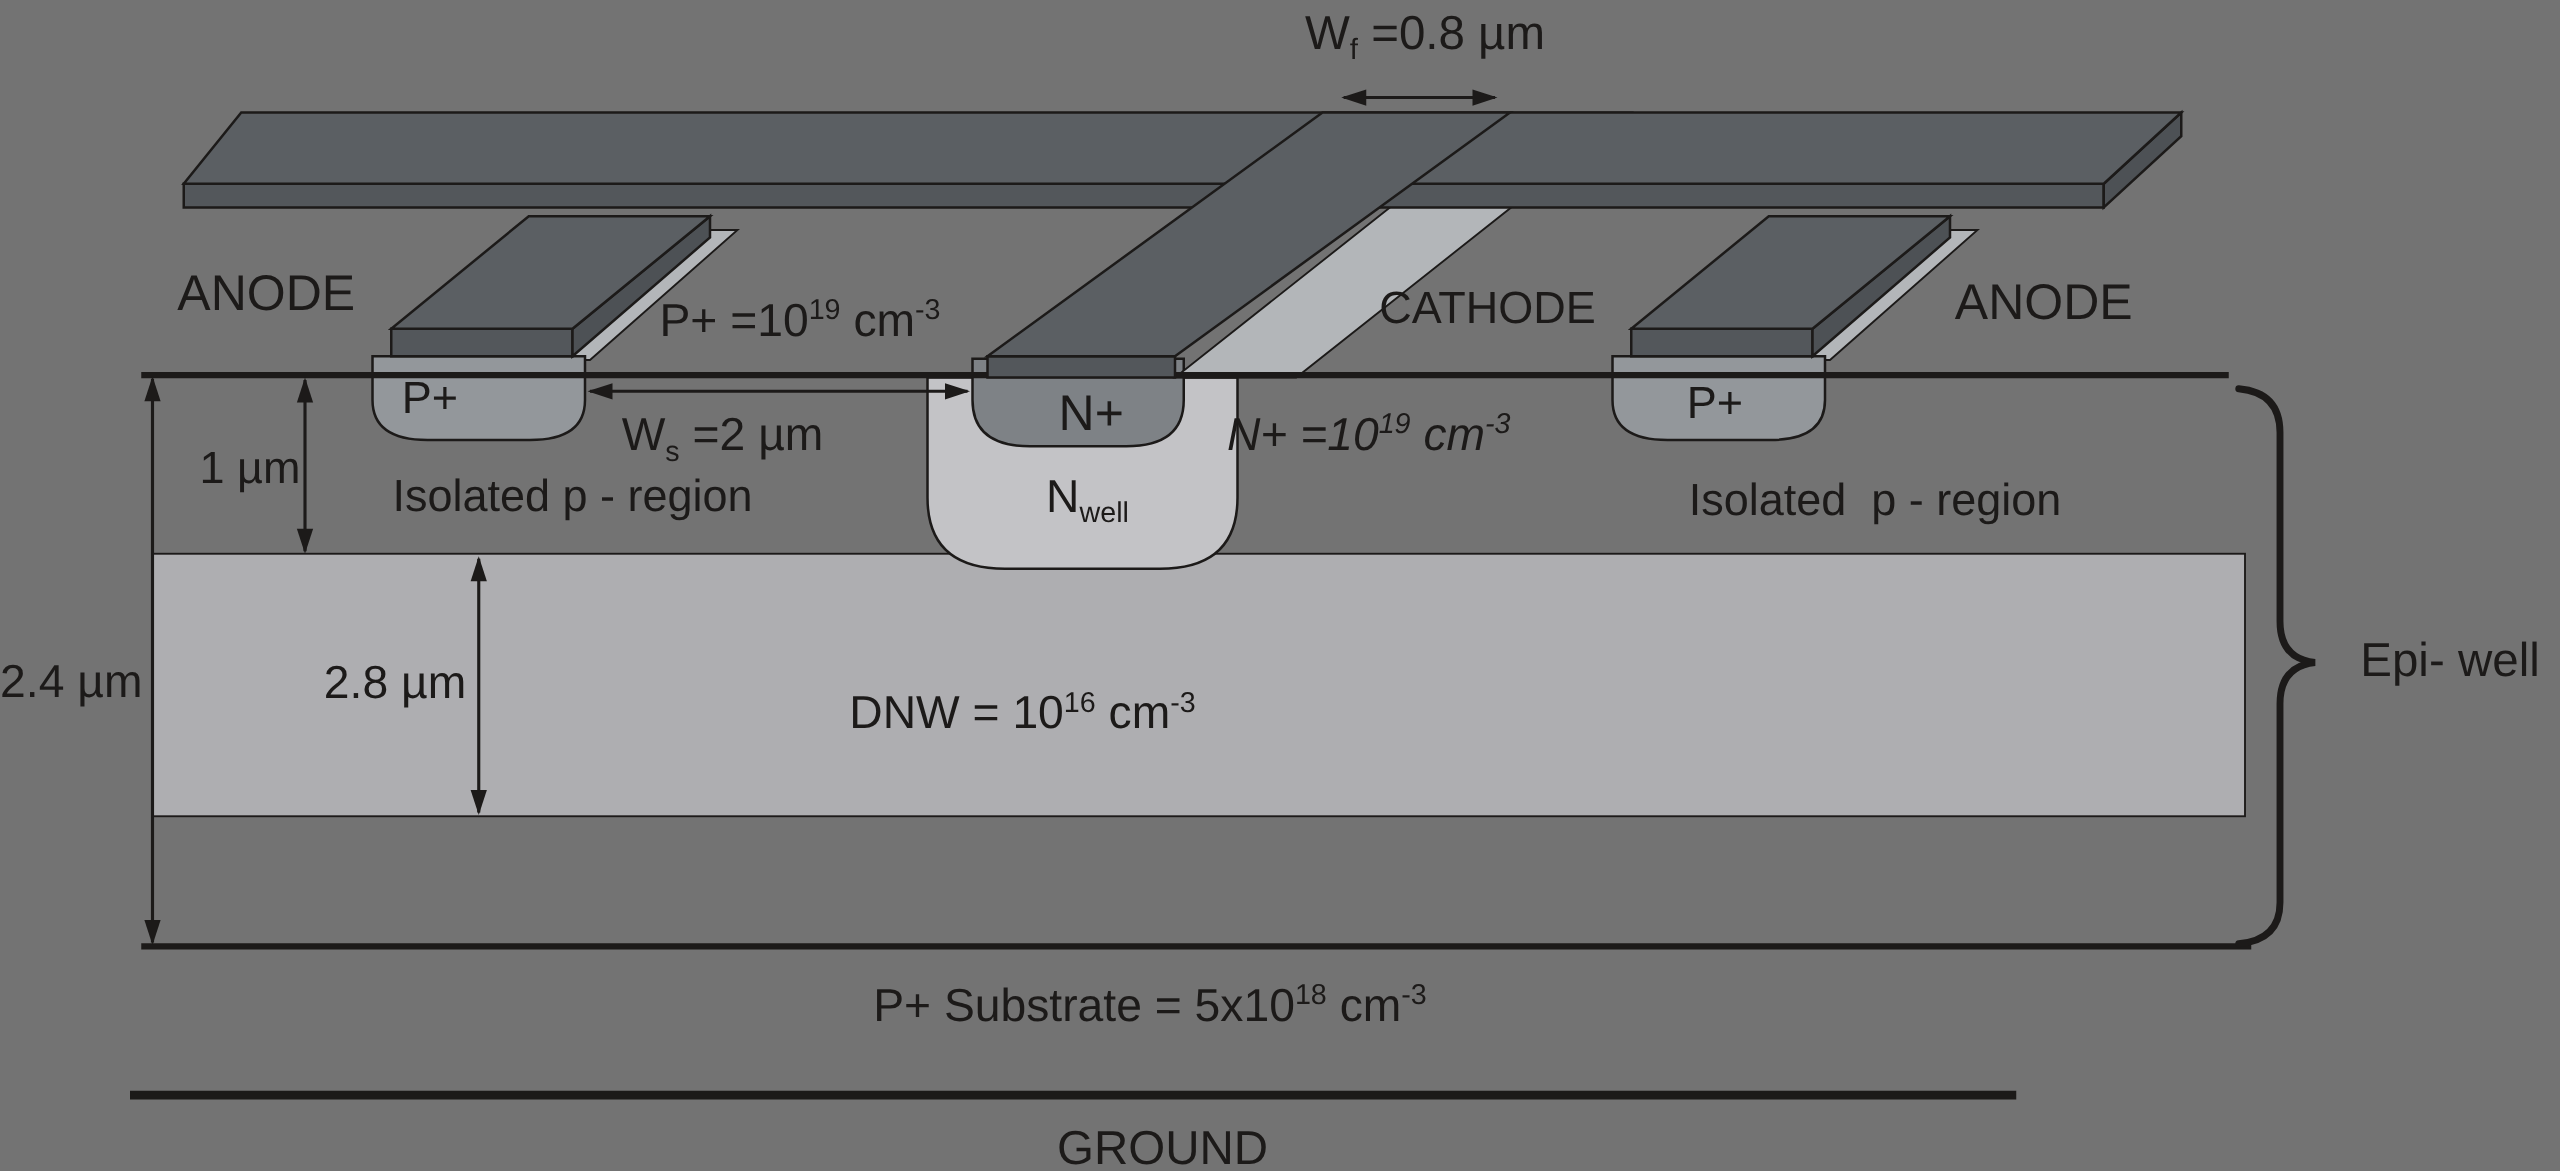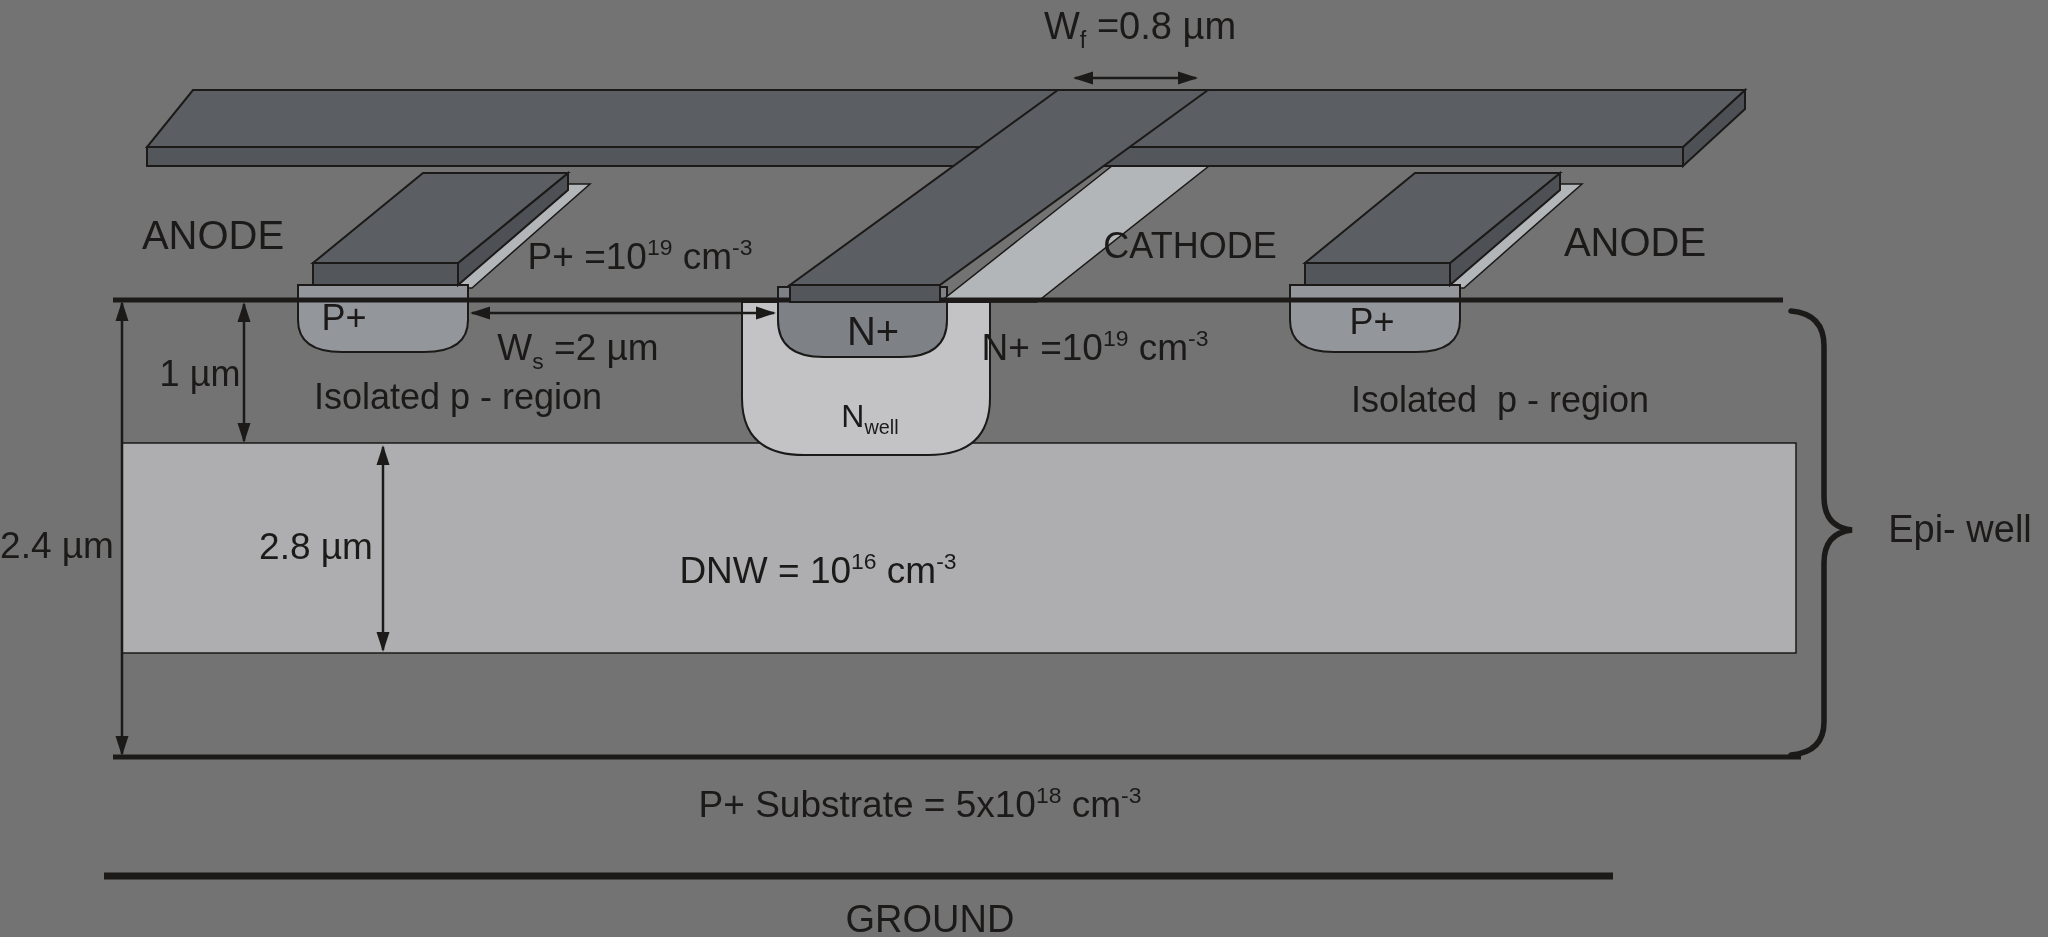--- a/index.html
+++ b/index.html
@@ -98,24 +98,24 @@
 <div class="labels">
   <div class="lbl" style="left:1140px;top:30px;font-size:38px;">W<sub>f</sub> =0.8 µm</div>
   <div class="lbl" style="left:213px;top:235px;font-size:40px;">ANODE</div>
   <div class="lbl" style="left:640px;top:256px;font-size:37px;">P+ =10<sup>19</sup> cm<sup>-3</sup></div>
   <div class="lbl" style="left:1190px;top:246px;font-size:36px;">CATHODE</div>
   <div class="lbl" style="left:1635px;top:242px;font-size:40px;">ANODE</div>
   <div class="lbl" style="left:344px;top:318px;font-size:36px;">P+</div>
   <div class="lbl" style="left:873px;top:331px;font-size:40px;">N+</div>
   <div class="lbl" style="left:1372px;top:322px;font-size:36px;">P+</div>
   <div class="lbl" style="left:578px;top:351px;font-size:37px;">W<sub>s</sub> =2 µm</div>
-  <div class="lbl" style="left:1095px;top:347px;font-size:37px;">N+ =10<sup>19</sup> cm<sup>-3</sup></div>
+  <div class="lbl" style="left:1095px;top:347px;font-size:37px;font-style:italic;">N+ =10<sup>19</sup> cm<sup>-3</sup></div>
   <div class="lbl" style="left:200px;top:374px;font-size:36px;">1 µm</div>
   <div class="lbl" style="left:458px;top:397px;font-size:36px;">Isolated p - region</div>
-  <div class="lbl" style="left:870px;top:400px;font-size:32px;margin-top:19px;">N<sub>well</sub></div>
+  <div class="lbl" style="left:870px;top:400px;font-size:37px;">N<sub>well</sub></div>
   <div class="lbl" style="left:1500px;top:400px;font-size:36px;">Isolated&nbsp; p - region</div>
   <div class="lbl" style="left:57px;top:546px;font-size:37px;">2.4 µm</div>
   <div class="lbl" style="left:316px;top:547px;font-size:37px;">2.8 µm</div>
   <div class="lbl" style="left:818px;top:570px;font-size:37px;">DNW = 10<sup>16</sup> cm<sup>-3</sup></div>
   <div class="lbl" style="left:1960px;top:530px;font-size:38px;">Epi- well</div>
   <div class="lbl" style="left:920px;top:804px;font-size:37px;">P+ Substrate = 5x10<sup>18</sup> cm<sup>-3</sup></div>
   <div class="lbl" style="left:930px;top:920px;font-size:38px;">GROUND</div>
 </div>
 
 </div>

